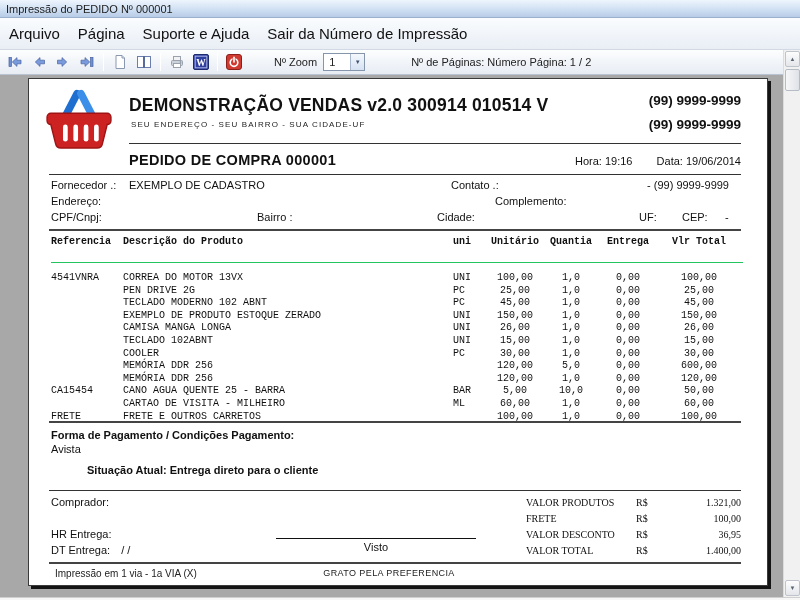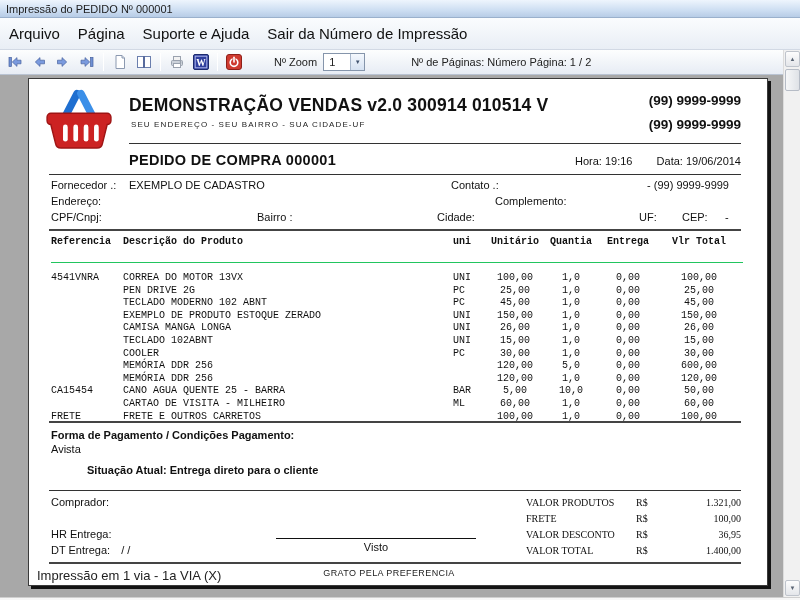--- a/index.html
+++ b/index.html
@@ -105,21 +105,21 @@
     position:absolute;left:497px;top:417px;width:215px;
     font-family:Liberation Serif, serif;font-size:10px;
   }
   .total-row{display:flex;height:16px;line-height:14px;}
   .t-label{width:110px;}
   .t-currency{width:28px;}
   .t-value{width:77px;text-align:right;}
   .sep-pay{left:20px;right:26px;top:342px;}
   .sep-comprador{left:20px;right:26px;top:411px;}
   .sep-footer{left:20px;right:26px;top:483px;}
-  .pfoot-left{left:8px;top:489px;font-size:13px;color:#222;}
+  .pfoot-left{left:26px;top:489px;font-size:10px;color:#222;}
   .pfoot-center{left:260px;top:489px;width:200px;text-align:center;font-size:9px;letter-spacing:.4px;color:#222;}
   .line-h1{left:100px;right:26px;top:64px;}
   .line-h2{left:20px;right:26px;top:95px;}
   .line-sup{left:20px;right:26px;top:150px;}
   
   .statusbar{
     height:19px;background:linear-gradient(#f7f7f7,#ececec);border-top:1px solid #cfcfcf;
     display:flex;align-items:center;padding-left:8px;font-size:11px;color:#222;
   }
 </style>

